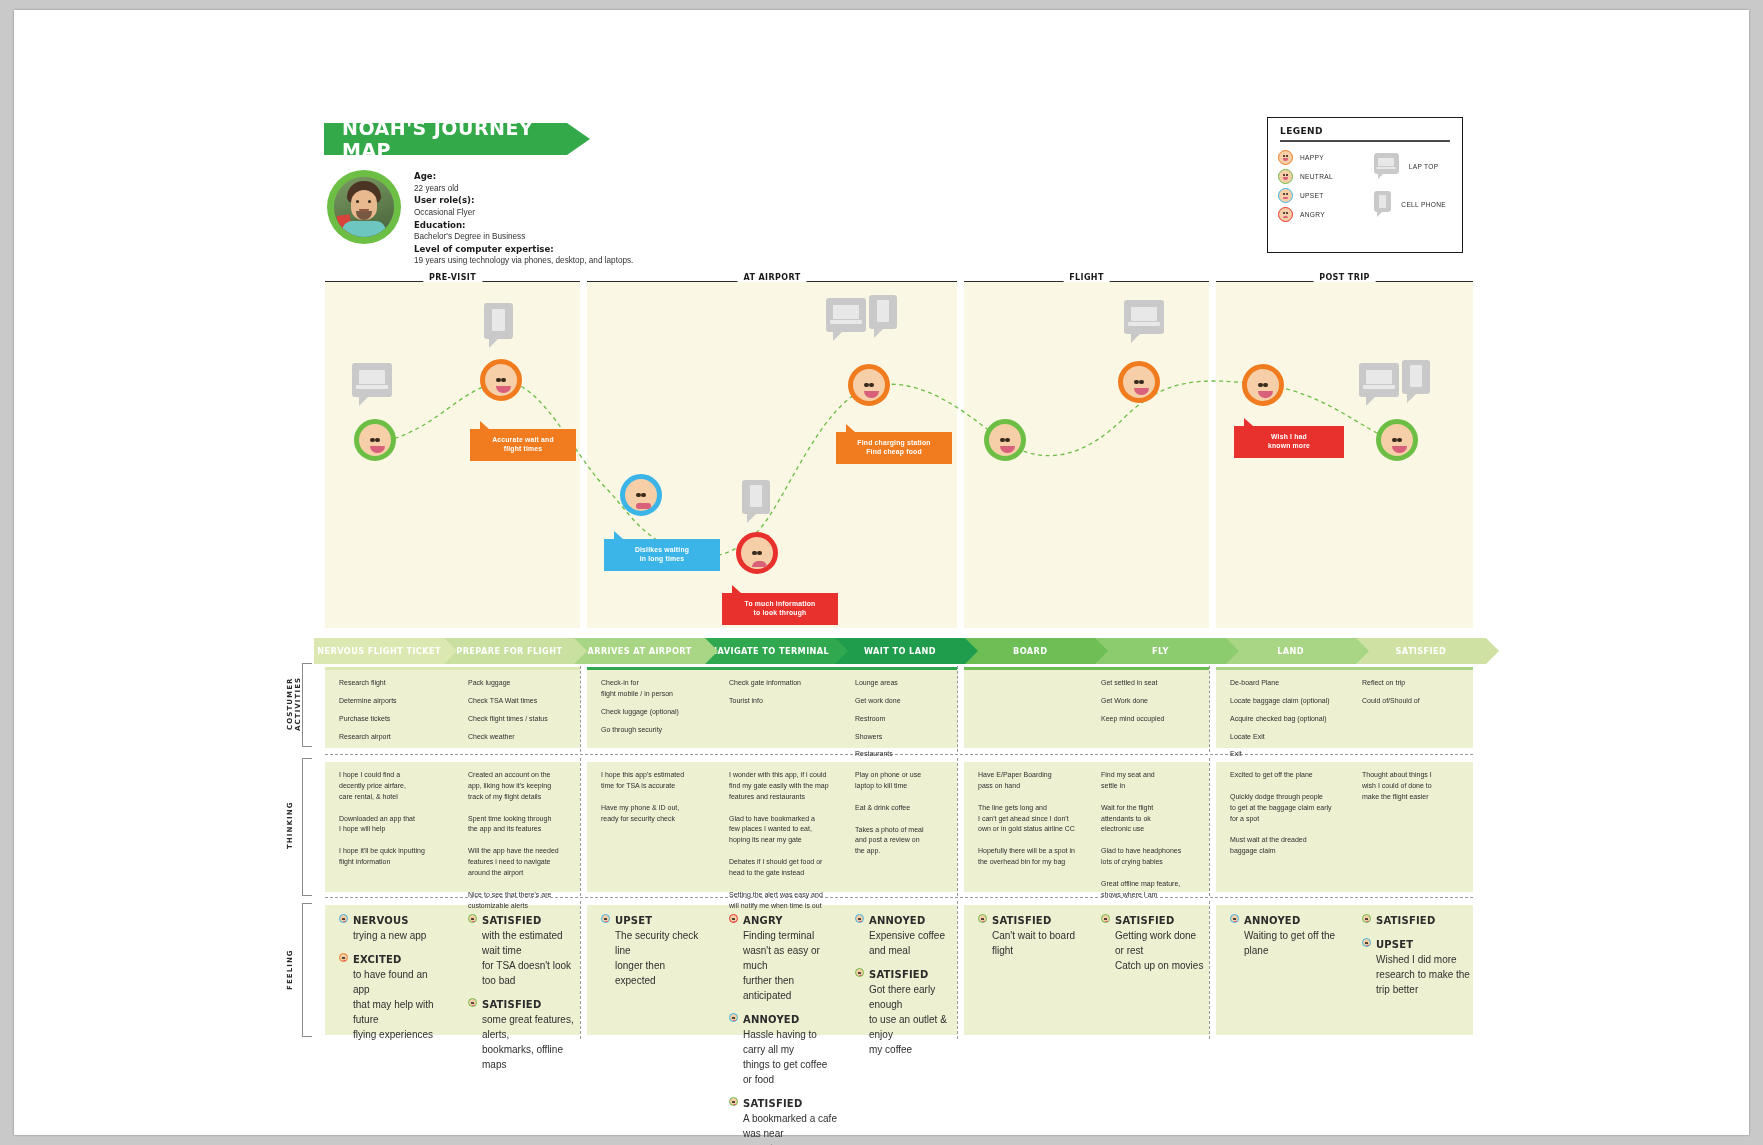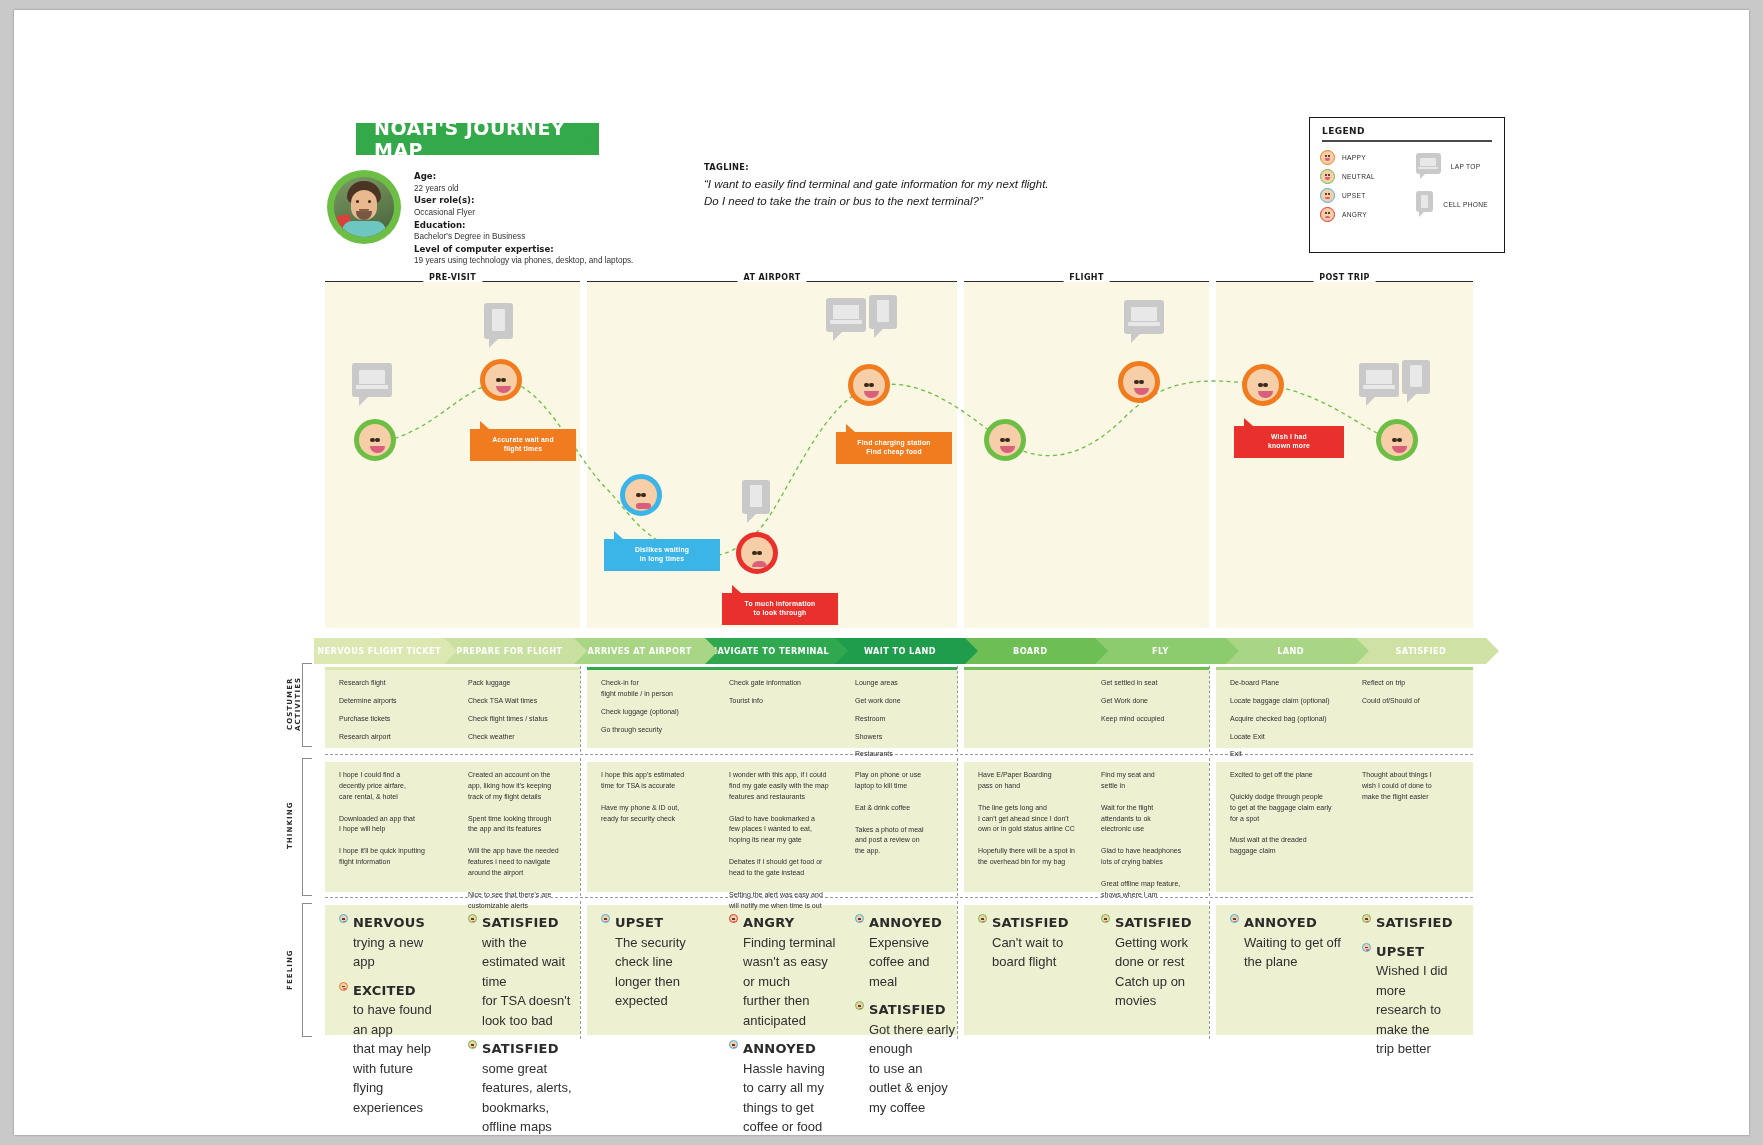--- a/index.html
+++ b/index.html
@@ -1,21 +1,21 @@
 <!DOCTYPE html>
 <html><head>
 <meta charset="utf-8">
 <style>
   html,body{margin:0;padding:0;background:#c9c9c9;}
   body{font-family:"Liberation Sans",sans-serif;}
   #page{position:relative;width:1763px;height:1145px;background:#c9c9c9;overflow:hidden;}
   #sheet{position:absolute;left:14px;top:10px;width:1735px;height:1125px;background:#ffffff;box-shadow:0 0 2px rgba(0,0,0,.35);}
 
   
-  .title-banner{position:absolute;left:310px;top:113px;height:32px;width:243px;background:#34a94a;display:flex;align-items:center;margin-left:32px;}
+  .title-banner{position:absolute;left:310px;top:113px;height:32px;width:243px;background:#34a94a;display:flex;align-items:center;}
   .title-banner .tb-txt{color:#fff;font-size:19px;font-weight:bold;letter-spacing:.5px;padding-left:18px;font-family:"DejaVu Sans",sans-serif;}
   .title-arrow{position:absolute;left:553px;top:113px;width:0;height:0;border-top:16px solid transparent;border-bottom:16px solid transparent;border-left:23px solid #34a94a;}
 
   .avatar{position:absolute;left:313px;top:160px;width:74px;height:74px;border-radius:50%;background:#6cbe45;display:flex;align-items:center;justify-content:center;}
   .avatar .inner{width:60px;height:60px;border-radius:50%;overflow:hidden;position:relative;background:#6f8f5e;}
   .av-bg{position:absolute;inset:0;background:linear-gradient(160deg,#7b9a63 0%,#5e7c4c 55%,#46603a 100%);}
   .av-hair{position:absolute;left:13px;top:4px;width:34px;height:22px;border-radius:17px 17px 6px 6px;background:#4b3424;}
   .av-face{position:absolute;left:17px;top:13px;width:26px;height:30px;border-radius:13px 13px 12px 12px;background:#e8b98f;}
   .av-eye{position:absolute;width:3px;height:3px;border-radius:50%;background:#3a2a1d;top:23px;}
   .av-eye.l{left:22px;} .av-eye.r{left:34px;}
@@ -25,21 +25,21 @@
   .av-red{position:absolute;left:4px;top:38px;width:13px;height:20px;background:#d8423a;transform:rotate(-8deg);}
 
   .persona{position:absolute;left:400px;top:160px;width:240px;font-size:8.2px;color:#333;line-height:1.42;}
   .persona b{font-size:8.6px;color:#1a1a1a;font-family:"DejaVu Sans",sans-serif;}
 
   .tagline{position:absolute;left:690px;top:152px;width:450px;}
   .tagline .tg-label{font-size:8.3px;font-weight:bold;color:#1a1a1a;letter-spacing:.3px;font-family:"DejaVu Sans",sans-serif;}
   .tagline .tg-line{font-size:11.5px;font-style:italic;color:#1a1a1a;line-height:1.5;margin-top:4px;}
 
   
-  .legend{position:absolute;left:1253px;top:107px;width:194px;height:134px;background:#fff;border:1.5px solid #1a1a1a;margin-left:42px;}
+  .legend{position:absolute;left:1253px;top:107px;width:194px;height:134px;background:#fff;border:1.5px solid #1a1a1a;}
   .legend h4{margin:0;padding:8px 0 4px 12px;font-size:9px;font-weight:bold;letter-spacing:.4px;color:#1a1a1a;font-family:"DejaVu Sans",sans-serif;}
   .legend .rule{height:1.5px;background:#4a4a4a;margin:0 12px 6px 12px;}
   .legend-cols{display:flex;padding:0 10px;}
   .legend-col{display:flex;flex-direction:column;}
   .legend-col.a{width:96px;}
   .legend-row{display:flex;align-items:center;height:19px;}
   .legend-row .lbl{font-size:6.6px;color:#2b2b2b;letter-spacing:.3px;margin-left:7px;}
   .legend-dev{display:flex;align-items:center;height:38px;}
   .legend-dev .lbl{font-size:6.6px;color:#2b2b2b;letter-spacing:.3px;margin-left:10px;}
 
@@ -83,21 +83,21 @@
 
   .cell{position:absolute;background:#eef0d2;}
   .cellbar{position:absolute;height:3px;}
   .dashv{position:absolute;border-left:1px dashed #9a9a9a;}
   .dashh{position:absolute;border-top:1px dashed #9a9a9a;}
 
   .colbox{position:absolute;font-size:7px;color:#2f2f2f;line-height:1.55;}
   .colbox .it{margin-bottom:7px;}
   .colbox.think .it{margin-bottom:11px;}
 
-  .feel{position:absolute;font-size:13px;color:#2f2f2f;line-height:1.5;}
+  .feel{position:absolute;font-size:10px;color:#2f2f2f;line-height:1.5;}
   .feelitem{position:relative;padding-left:14px;margin-bottom:9px;}
   .feelitem .fi{position:absolute;left:0;top:1px;width:9px;height:9px;border-radius:50%;box-sizing:border-box;background:#f6cfa8;}
   .feelitem .fi .e{position:absolute;width:1.5px;height:1.5px;border-radius:50%;background:#3a2a1d;top:3px;}
   .feelitem .fi .e.l{left:2px;} .feelitem .fi .e.r{right:2px;}
   .feelitem .fi .m{position:absolute;left:2.8px;top:5.5px;width:3.4px;height:1.6px;background:#d9607a;border-radius:0 0 3px 3px;}
   .feelitem .ft{font-weight:bold;color:#2b2b2b;letter-spacing:.2px;font-family:"DejaVu Sans",sans-serif;}
 </style>
 </head>
 <body>
 
@@ -127,25 +127,20 @@
       <div><b>Age:</b></div>
       <div>22 years old</div>
       <div><b>User role(s):</b></div>
       <div>Occasional Flyer</div>
       <div><b>Education:</b></div>
       <div>Bachelor's Degree in Business</div>
       <div><b>Level of computer expertise:</b></div>
       <div>19 years using technology via phones, desktop, and laptops.</div>
     </div>
 
-    <div class="tagline">
-      <div class="tg-label">TAGLINE:</div>
-      <div class="tg-line">“I want to easily find terminal and gate information for my next flight.</div>
-      <div class="tg-line" style="margin-top:0">Do I need to take the train or bus to the next terminal?”</div>
-    </div>
 
     <div class="legend">
       <h4>LEGEND</h4>
       <div class="rule"></div>
       <div class="legend-cols">
         <div class="legend-col a" id="legend-moods">
             <div class="legend-row">
               <div class="face" style="width: 15px; height: 15px; border: 1.8px solid rgb(240, 124, 31);">
                 <div class="ey" style="width: 1.6px; height: 1.6px; top: 4.95px; left: 4.05px;"></div>
                 <div class="ey" style="width: 1.6px; height: 1.6px; top: 4.95px; right: 4.05px;"></div>

